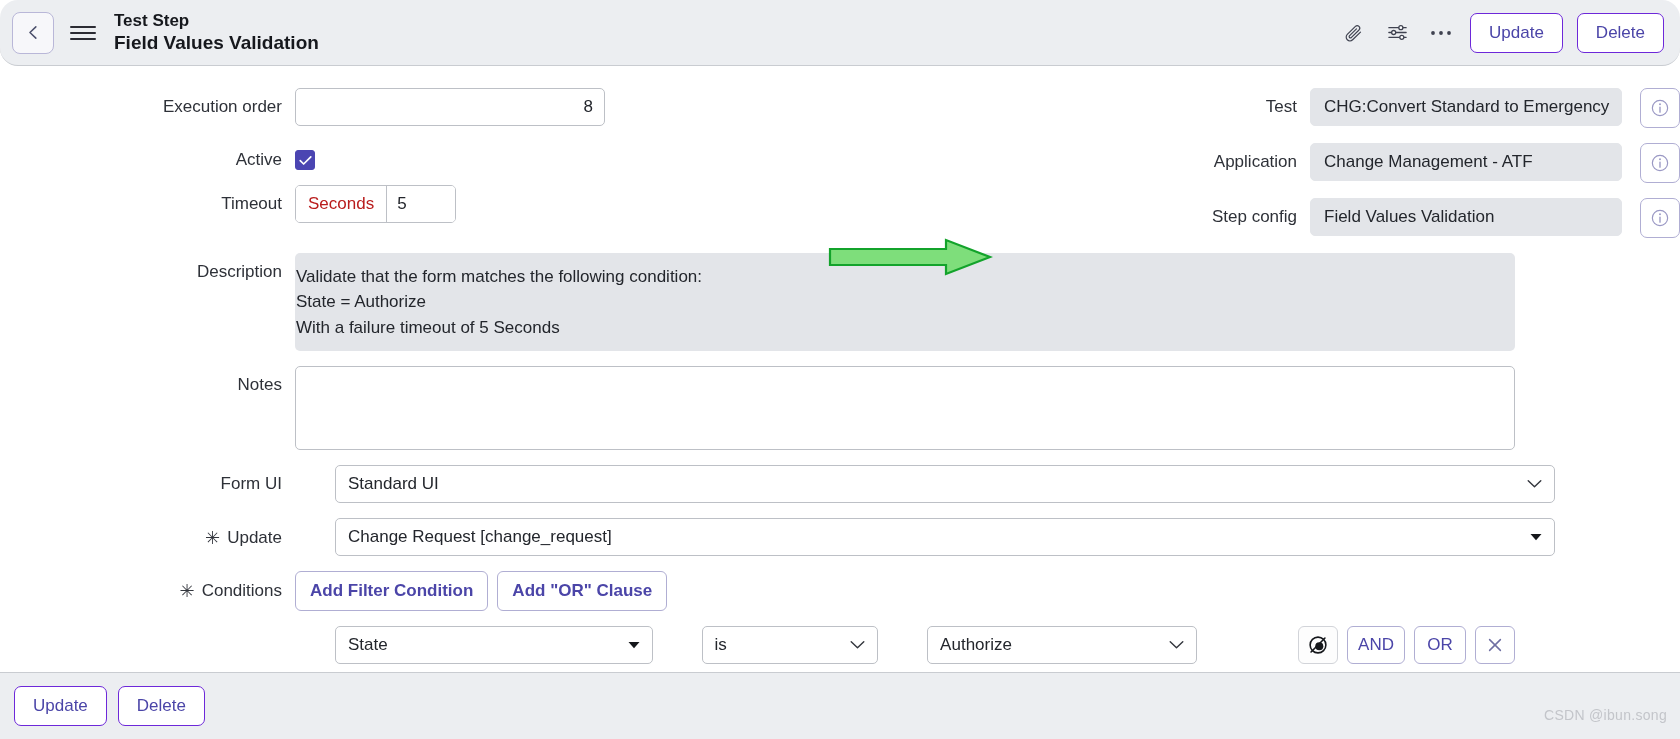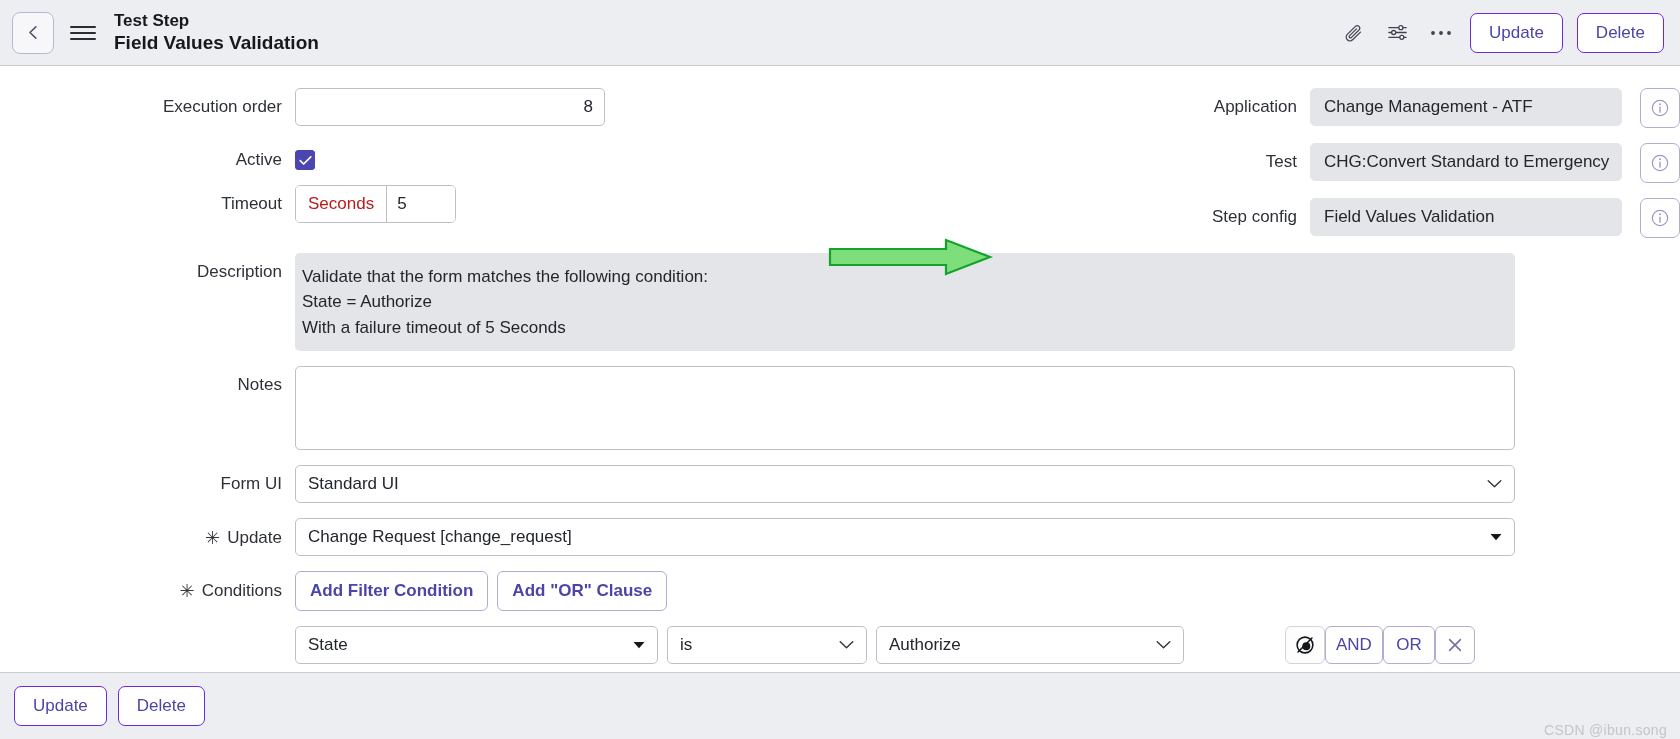--- a/index.html
+++ b/index.html
@@ -20,20 +20,21 @@
 
   
   .header {
     height: 66px;
     flex: 0 0 66px;
     background: #eceef1;
     border-bottom: 1px solid #c9ccd1;
     display: flex;
     align-items: center;
     padding: 0 16px 0 12px;
+    border-radius: 18px;
   }
   .back-btn {
     width: 42px; height: 42px;
     border: 1px solid #b9b7d8;
     border-radius: 8px;
     background: #f7f7fa;
     display: flex; align-items: center; justify-content: center;
     color: #4b4f6b;
     cursor: pointer;
     flex: 0 0 auto;
@@ -174,21 +175,21 @@
     width: 68px;
     padding: 0 10px;
     display: flex; align-items: center;
     font-size: 17px; color: #23262c;
     background: #fff;
   }
 
   .desc-box {
     background: #e3e5e9;
     border-radius: 5px;
-    padding: 11px 7px;
+    padding: 11px 1px;
     font-size: 17px;
     color: #23262c;
     line-height: 1.49;
     width: 100%;
   }
   .notes-box {
     background: #ffffff;
     border: 1px solid #bdc0c6;
     border-radius: 5px;
     height: 84px;
@@ -199,20 +200,21 @@
     height: 38px;
     border: 1px solid #bdc0c6;
     border-radius: 5px;
     background: #ffffff;
     font-size: 17px;
     color: #23262c;
     padding: 0 12px;
     display: flex; align-items: center; justify-content: space-between;
     width: 100%;
     cursor: pointer;
+    margin-left: 40px;
   }
   .chev { color: #33363d; font-size: 15px; line-height: 1; }
 
   .info-btn {
     width: 40px; height: 40px;
     border: 1px solid #b0aed3;
     border-radius: 7px;
     background: #ffffff;
     display: flex; align-items: center; justify-content: center;
     color: #9a98c4;
@@ -239,21 +241,21 @@
   .filter-row {
     display: flex; align-items: center;
     margin-top: 15px;
     gap: 9px;
   }
   .fsel-field { width: 363px; }
   .fsel-op    { width: 200px; }
   .fsel-val   { width: 308px; }
 
   .filter-actions {
-    display: flex; align-items: center; 
+    display: flex; align-items: center; gap: 9px;
     margin-left: 92px;
   }
   .icon-sq {
     width: 40px; height: 38px;
     border: 1px solid #d2d4d9;
     border-radius: 6px;
     background: #fdfdfd;
     display: flex; align-items: center; justify-content: center;
     cursor: pointer;
   }
@@ -285,21 +287,21 @@
     height: 67px;
     background: #eceef1;
     border-top: 1px solid #c9ccd1;
     display: flex; align-items: center;
     padding-left: 14px;
     gap: 11px;
     position: relative;
   }
   .watermark {
     position: absolute;
-    right: 13px; bottom: 1px;
+    right: 13px; bottom: 16px;
     font-size: 14px;
     color: #c3c5ca;
     letter-spacing: .3px;
     user-select: none;
   }
 
   
   .arrow-anno {
     position: absolute;
     left: 828px; top: 172px;
@@ -400,37 +402,37 @@
               <div class="timeout-val">5</div>
             </div>
           </div>
         </div>
 
       </div>
 
       <div class="col-right">
 
         <div class="frow">
-          <div class="flabel flabel-right">Application</div>
+          <div class="flabel flabel-right">Test</div>
           <div class="fctl" style="display:flex;align-items:flex-start;">
-            <div class="readonly-box">Change Management - ATF</div>
+            <div class="readonly-box">CHG:Convert Standard to Emergency</div>
             <div class="info-btn">
               <svg width="20" height="20" viewBox="0 0 22 22">
                 <circle cx="11" cy="11" r="8.4" fill="none" stroke="#9a98c4" stroke-width="1.3"></circle>
                 <circle cx="11" cy="6.9" r="1.05" fill="#9a98c4"></circle>
                 <rect x="10.25" y="9.3" width="1.5" height="7" rx=".7" fill="#9a98c4"></rect>
               </svg>
             </div>
           </div>
         </div>
 
         <div class="frow">
-          <div class="flabel flabel-right">Test</div>
+          <div class="flabel flabel-right">Application</div>
           <div class="fctl" style="display:flex;align-items:flex-start;">
-            <div class="readonly-box">CHG:Convert Standard to Emergency</div>
+            <div class="readonly-box">Change Management - ATF</div>
             <div class="info-btn">
               <svg width="20" height="20" viewBox="0 0 22 22">
                 <circle cx="11" cy="11" r="8.4" fill="none" stroke="#9a98c4" stroke-width="1.3"></circle>
                 <circle cx="11" cy="6.9" r="1.05" fill="#9a98c4"></circle>
                 <rect x="10.25" y="9.3" width="1.5" height="7" rx=".7" fill="#9a98c4"></rect>
               </svg>
             </div>
           </div>
         </div>
 

